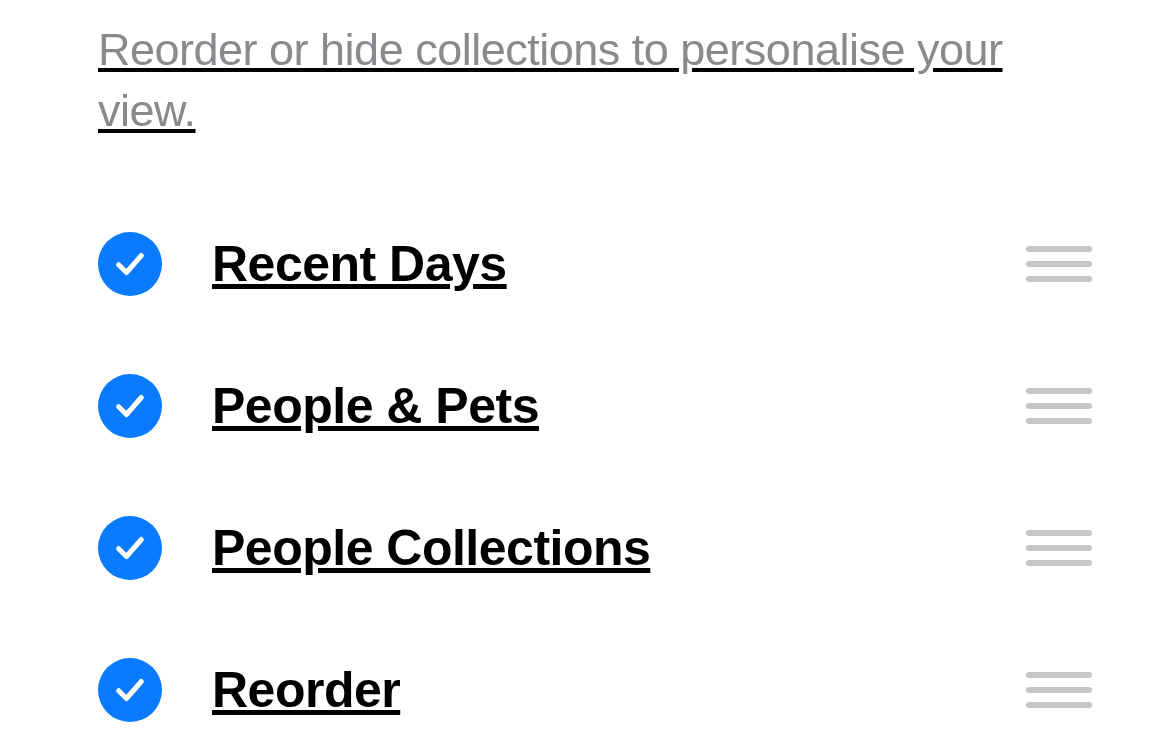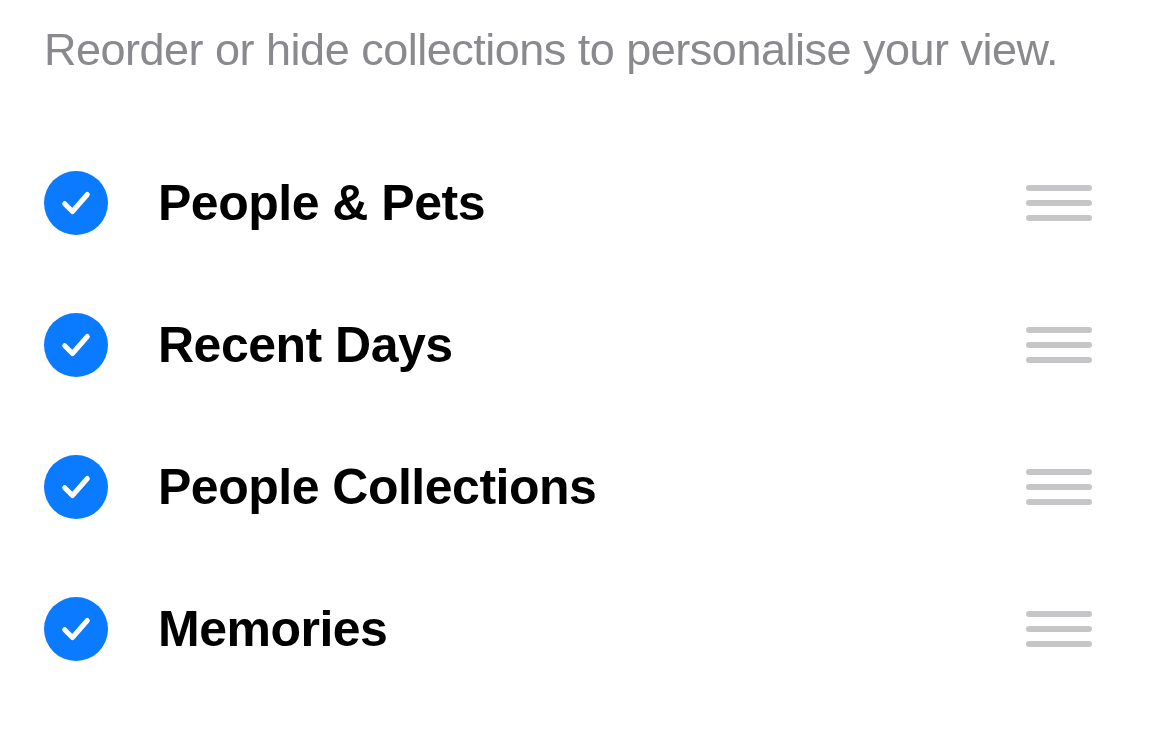--- a/index.html
+++ b/index.html
@@ -8,21 +8,22 @@
       box-sizing: border-box;
     }
     body {
       font-family: -apple-system, BlinkMacSystemFont, "Segoe UI", Helvetica, Arial, sans-serif;
       background: #ffffff;
       width: 1170px;
       height: 737px;
       padding: 0;
     }
     .container {
-      padding: 20px 78px 0 44px;
+      padding: 20px 78px 0 98px;
+      text-decoration: underline;
     }
     .description {
       font-size: 45px;
       line-height: 1.35;
       color: #8a8a8e;
       font-weight: 400;
       letter-spacing: -0.5px;
       margin-bottom: 90px;
     }
     .collection-list {
@@ -80,35 +81,35 @@
   <div class="description">Reorder or hide collections to personalise your view.</div>
 
   <div class="collection-list">
 
     <div class="collection-row">
       <div class="check-circle">
         <svg class="check-icon" viewBox="0 0 24 24" fill="none" stroke="#ffffff" stroke-width="3.5" stroke-linecap="round" stroke-linejoin="round">
           <polyline points="4,12.5 9.5,18 20,6"></polyline>
         </svg>
       </div>
-      <div class="collection-label">People &amp; Pets</div>
+      <div class="collection-label">Recent Days</div>
       <div class="drag-handle">
         <div class="drag-line"></div>
         <div class="drag-line"></div>
         <div class="drag-line"></div>
       </div>
     </div>
 
     <div class="collection-row">
       <div class="check-circle">
         <svg class="check-icon" viewBox="0 0 24 24" fill="none" stroke="#ffffff" stroke-width="3.5" stroke-linecap="round" stroke-linejoin="round">
           <polyline points="4,12.5 9.5,18 20,6"></polyline>
         </svg>
       </div>
-      <div class="collection-label">Recent Days</div>
+      <div class="collection-label">People &amp; Pets</div>
       <div class="drag-handle">
         <div class="drag-line"></div>
         <div class="drag-line"></div>
         <div class="drag-line"></div>
       </div>
     </div>
 
     <div class="collection-row">
       <div class="check-circle">
         <svg class="check-icon" viewBox="0 0 24 24" fill="none" stroke="#ffffff" stroke-width="3.5" stroke-linecap="round" stroke-linejoin="round">
@@ -122,21 +123,21 @@
         <div class="drag-line"></div>
       </div>
     </div>
 
     <div class="collection-row">
       <div class="check-circle">
         <svg class="check-icon" viewBox="0 0 24 24" fill="none" stroke="#ffffff" stroke-width="3.5" stroke-linecap="round" stroke-linejoin="round">
           <polyline points="4,12.5 9.5,18 20,6"></polyline>
         </svg>
       </div>
-      <div class="collection-label">Memories</div>
+      <div class="collection-label">Reorder</div>
       <div class="drag-handle">
         <div class="drag-line"></div>
         <div class="drag-line"></div>
         <div class="drag-line"></div>
       </div>
     </div>
 
   </div>
 </div>
 

